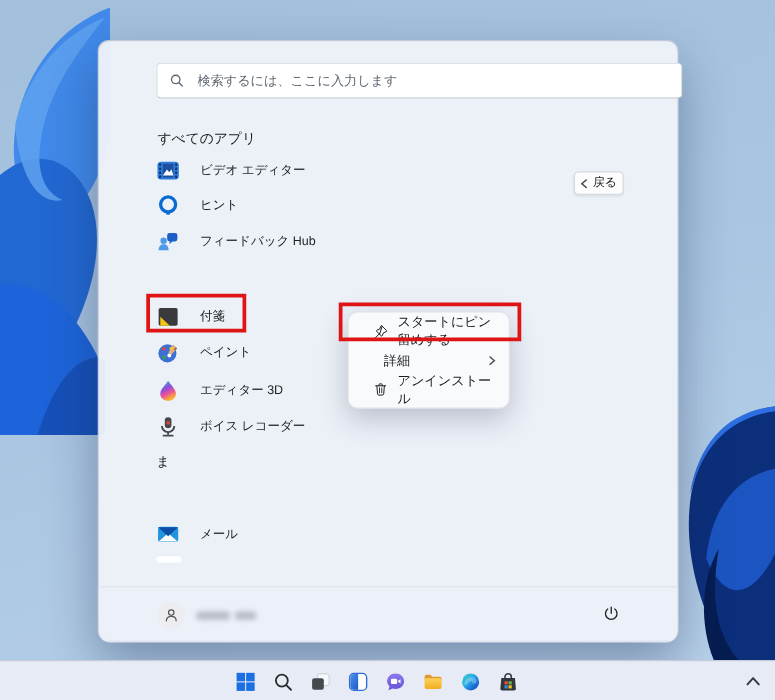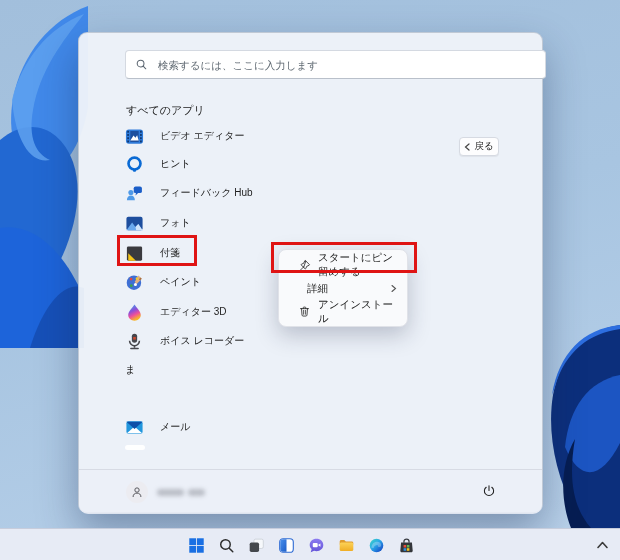--- a/index.html
+++ b/index.html
@@ -145,28 +145,20 @@
       <div class="app-row r3">
         <svg class="ico" viewBox="0 0 20 20">
           <rect x="9.2" y="2.6" width="8.6" height="7" rx="2" fill="#1b5ec8"></rect>
           <path d="M11.6,9 L11,12 L13.8,9.4 Z" fill="#1b5ec8"></path>
           <circle cx="6.2" cy="9" r="2.7" fill="#4f9ae8"></circle>
           <path d="M2,17 C2,13.6 3.8,12 6.2,12 C8.6,12 10.4,13.6 10.4,17 Z" fill="#4f9ae8"></path>
         </svg>
         <span class="lbl">フィードバック Hub</span>
       </div>
 
-      <div class="app-row r4">
-        <svg class="ico" viewBox="0 0 20 20">
-          <rect x="1.5" y="3" width="17" height="14" rx="2" fill="#1d4e9e"></rect>
-          <path d="M1.5,17 L7.5,9 L11,13.6 L14,10.6 L18.5,17 Z" fill="#6aa9ee"></path>
-          <path d="M11,13.6 L14,10.6 L18.5,17 L11.8,17 Z" fill="#cfe3fa"></path>
-        </svg>
-        <span class="lbl">フォト</span>
-      </div>
 
       <div class="app-row r5">
         <svg class="ico" viewBox="0 0 20 20">
           <rect x="2" y="2.5" width="16" height="15" rx="1.5" fill="#3a3a3e"></rect>
           <path d="M3.4,17.5 L11.5,17.5 L3.4,9.8 Z" fill="#f5c518"></path>
         </svg>
         <span class="lbl">付箋</span>
       </div>
 
       <div class="app-row r6">

